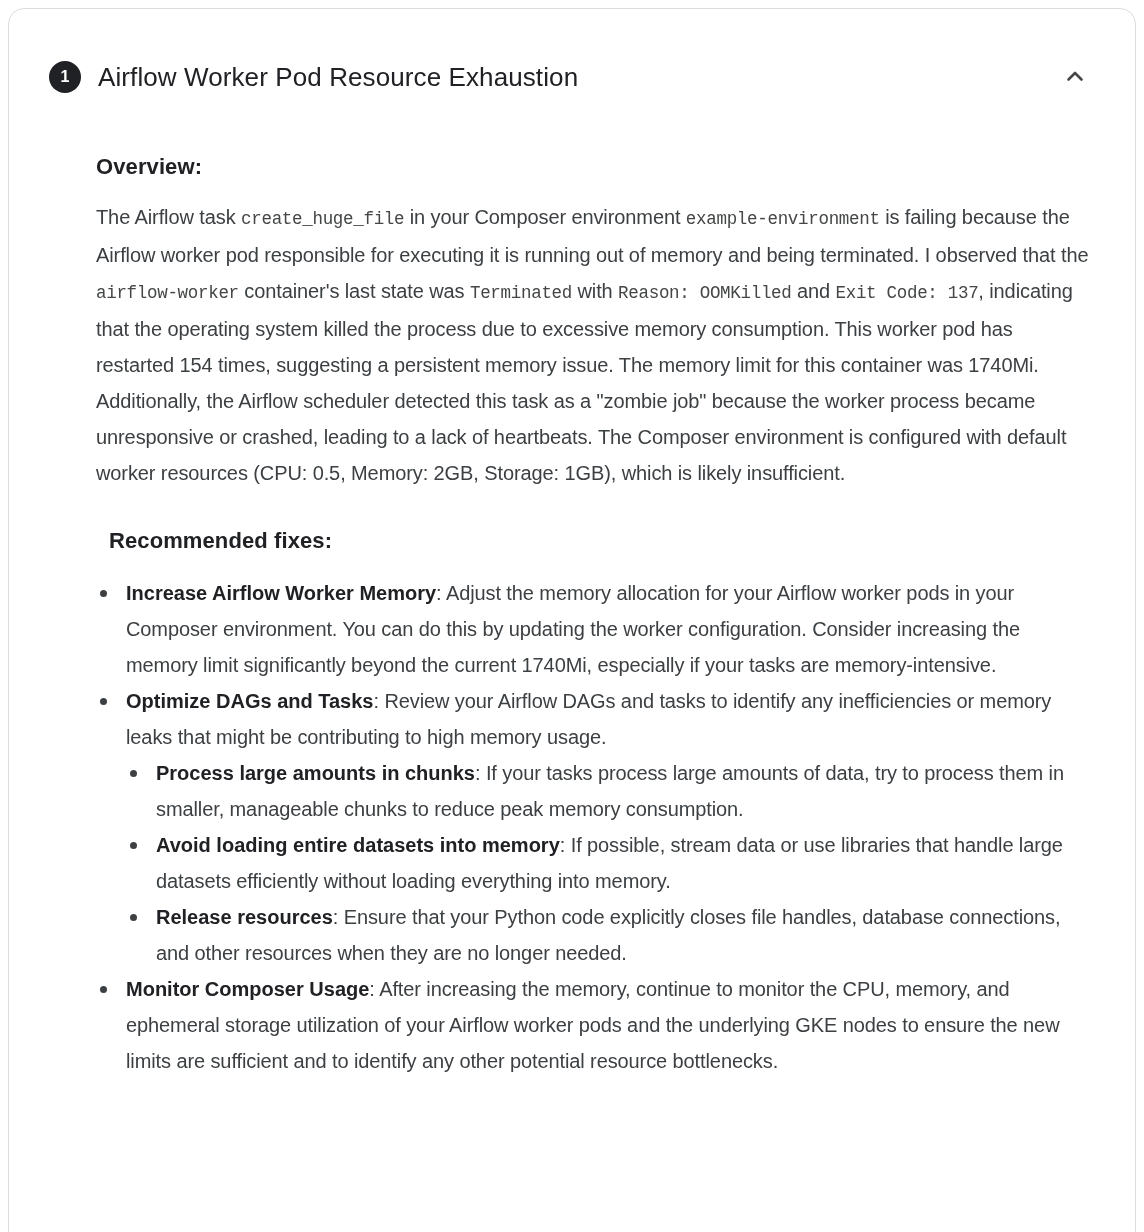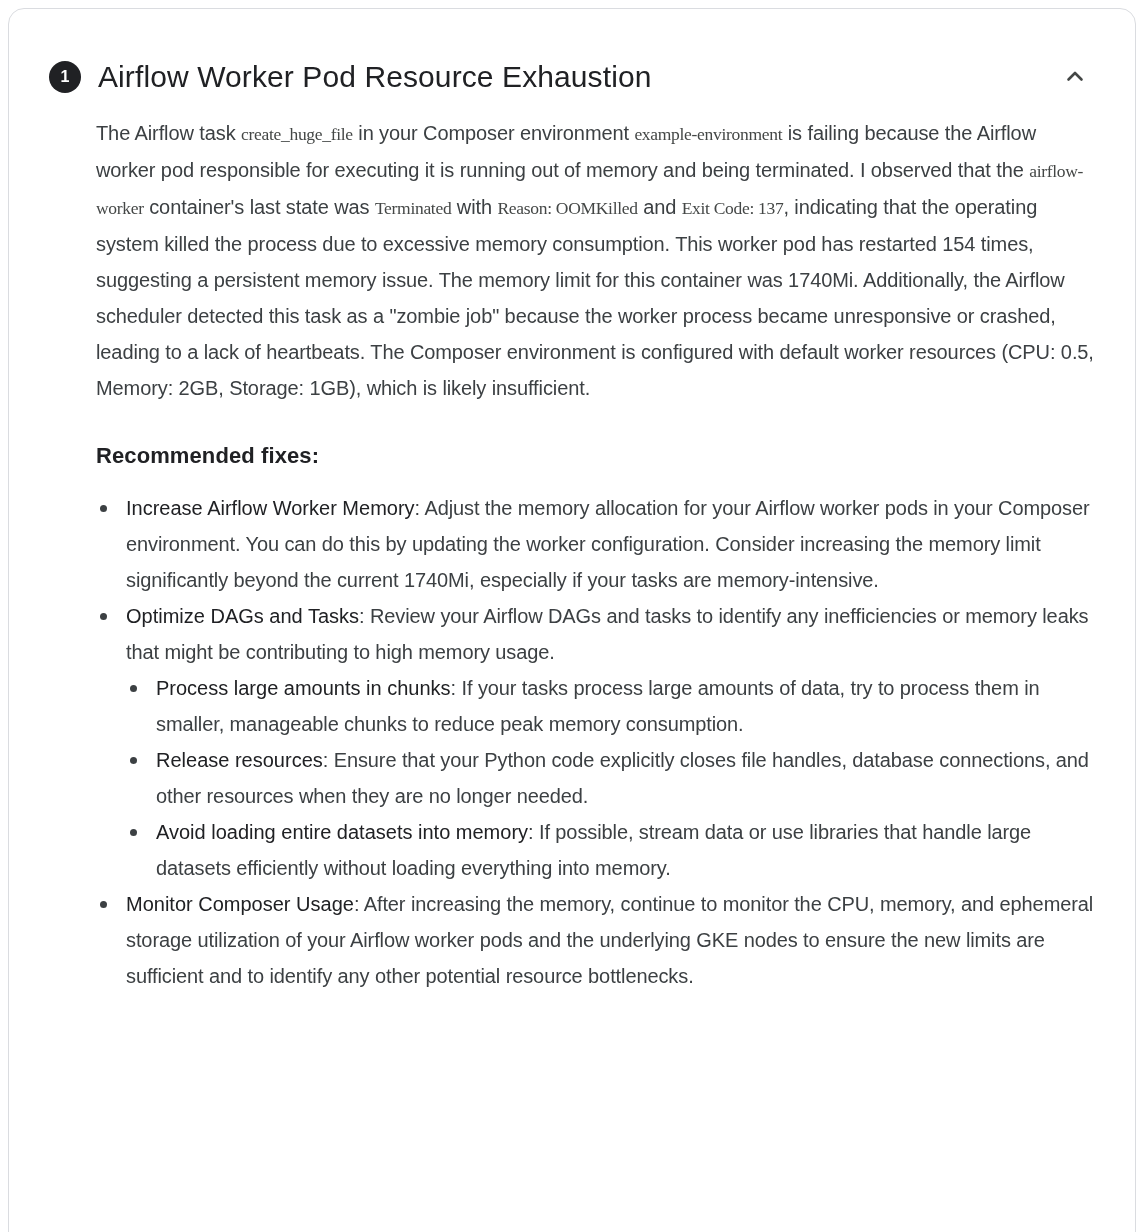--- a/index.html
+++ b/index.html
@@ -29,21 +29,21 @@
     color: #ffffff;
     font-size: 16px;
     font-weight: 700;
     display: flex;
     align-items: center;
     justify-content: center;
     flex: 0 0 auto;
   }
   .card-title {
     margin-left: 17px;
-    font-size: 30px;
+    font-size: 26px;
     font-weight: 500;
     color: #202124;
     letter-spacing: 0.1px;
   }
   .collapse-btn {
     margin-left: auto;
     width: 40px; height: 40px;
     border: none;
     background: transparent;
     display: flex;
@@ -58,36 +58,36 @@
     width: 999px;
   }
   .section-heading {
     font-size: 22px;
     font-weight: 600;
     color: #202124;
     letter-spacing: 0.1px;
     line-height: 28px;
   }
   .section-heading.first { margin-top: 56px; }
-  .section-heading.second { margin-top: 36px; }
+  .section-heading.second { margin-top: 36px; margin-left: 13px; }
   .para {
     margin-top: 18px;
     font-size: 20px;
     line-height: 36px;
     color: #3c4043;
     letter-spacing: -0.1px;
   }
   .code {
-    font-family: Liberation Serif, serif;
+    font-family: Liberation Mono, monospace;
     font-size: 17.5px;
     color: #444746;
     letter-spacing: -0.3px;
   }
   .bold {
-    font-weight: 400;
+    font-weight: 700;
     color: #202124;
     letter-spacing: 0;
     margin-top: 12px;
   }
   .fix-list {
     margin-top: 20px;
     list-style: none;
     font-size: 20px;
     line-height: 36px;
     color: #3c4043;
@@ -120,27 +120,28 @@
     <button class="collapse-btn">
       <span>
         <svg width="24" height="24" viewBox="0 0 24 24" fill="none">
           <path d="M5.5 14.5 L12 8 L18.5 14.5" stroke="#444746" stroke-width="2.6" stroke-linecap="round" stroke-linejoin="round"></path>
         </svg>
       </span>
     </button>
   </div>
 
   <div class="card-body">
+    <div class="section-heading first">Overview:</div>
     <p class="para"><span>The Airflow task </span><span class="code">create_huge_file</span><span> in your Composer environment </span><span class="code">example-environment</span><span> is failing because the Airflow worker pod responsible for executing it is running out of memory and being terminated. I observed that the </span><span class="code">airflow-worker</span><span> container's last state was </span><span class="code">Terminated</span><span> with </span><span class="code">Reason: OOMKilled</span><span> and </span><span class="code">Exit Code: 137</span><span>, indicating that the operating system killed the process due to excessive memory consumption. This worker pod has restarted 154 times, suggesting a persistent memory issue. The memory limit for this container was 1740Mi. Additionally, the Airflow scheduler detected this task as a "zombie job" because the worker process became unresponsive or crashed, leading to a lack of heartbeats. The Composer environment is configured with default worker resources (CPU: 0.5, Memory: 2GB, Storage: 1GB), which is likely insufficient.</span></p>
 
     <div class="section-heading second">Recommended fixes:</div>
     <ul class="fix-list">
         <li><span class="bold">Increase Airflow Worker Memory</span><span>: Adjust the memory allocation for your Airflow worker pods in your Composer environment. You can do this by updating the worker configuration. Consider increasing the memory limit significantly beyond the current 1740Mi, especially if your tasks are memory-intensive.</span></li>
         <li><span class="bold">Optimize DAGs and Tasks</span><span>: Review your Airflow DAGs and tasks to identify any inefficiencies or memory leaks that might be contributing to high memory usage.</span><ul>
             <li><span class="bold">Process large amounts in chunks</span><span>: If your tasks process large amounts of data, try to process them in smaller, manageable chunks to reduce peak memory consumption.</span></li>
+            <li><span class="bold">Avoid loading entire datasets into memory</span><span>: If possible, stream data or use libraries that handle large datasets efficiently without loading everything into memory.</span></li>
             <li><span class="bold">Release resources</span><span>: Ensure that your Python code explicitly closes file handles, database connections, and other resources when they are no longer needed.</span></li>
-            <li><span class="bold">Avoid loading entire datasets into memory</span><span>: If possible, stream data or use libraries that handle large datasets efficiently without loading everything into memory.</span></li>
           </ul></li>
         <li><span class="bold">Monitor Composer Usage</span><span>: After increasing the memory, continue to monitor the CPU, memory, and ephemeral storage utilization of your Airflow worker pods and the underlying GKE nodes to ensure the new limits are sufficient and to identify any other potential resource bottlenecks.</span></li>
       </ul>
   </div>
 
 </div>
 
 </body></html>

